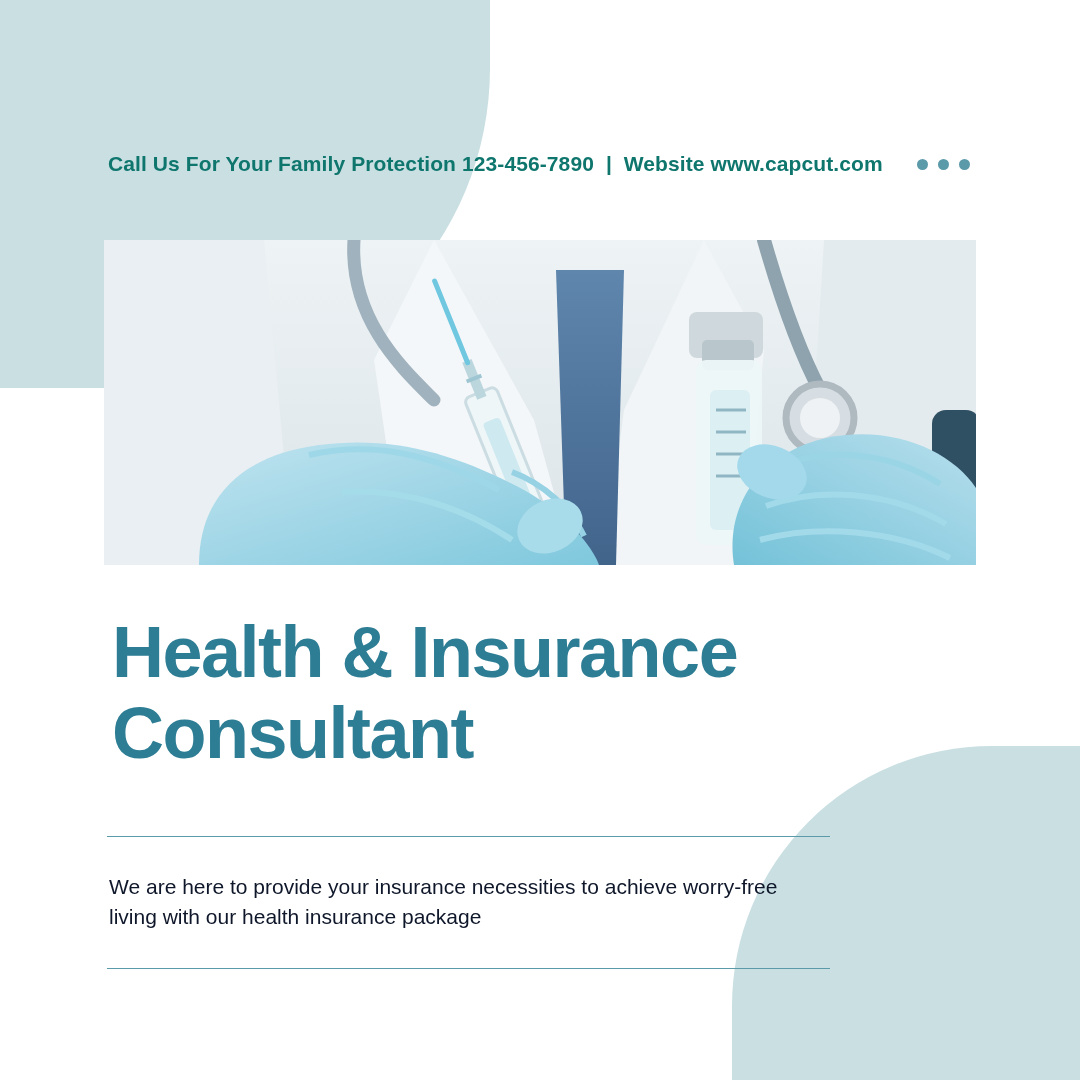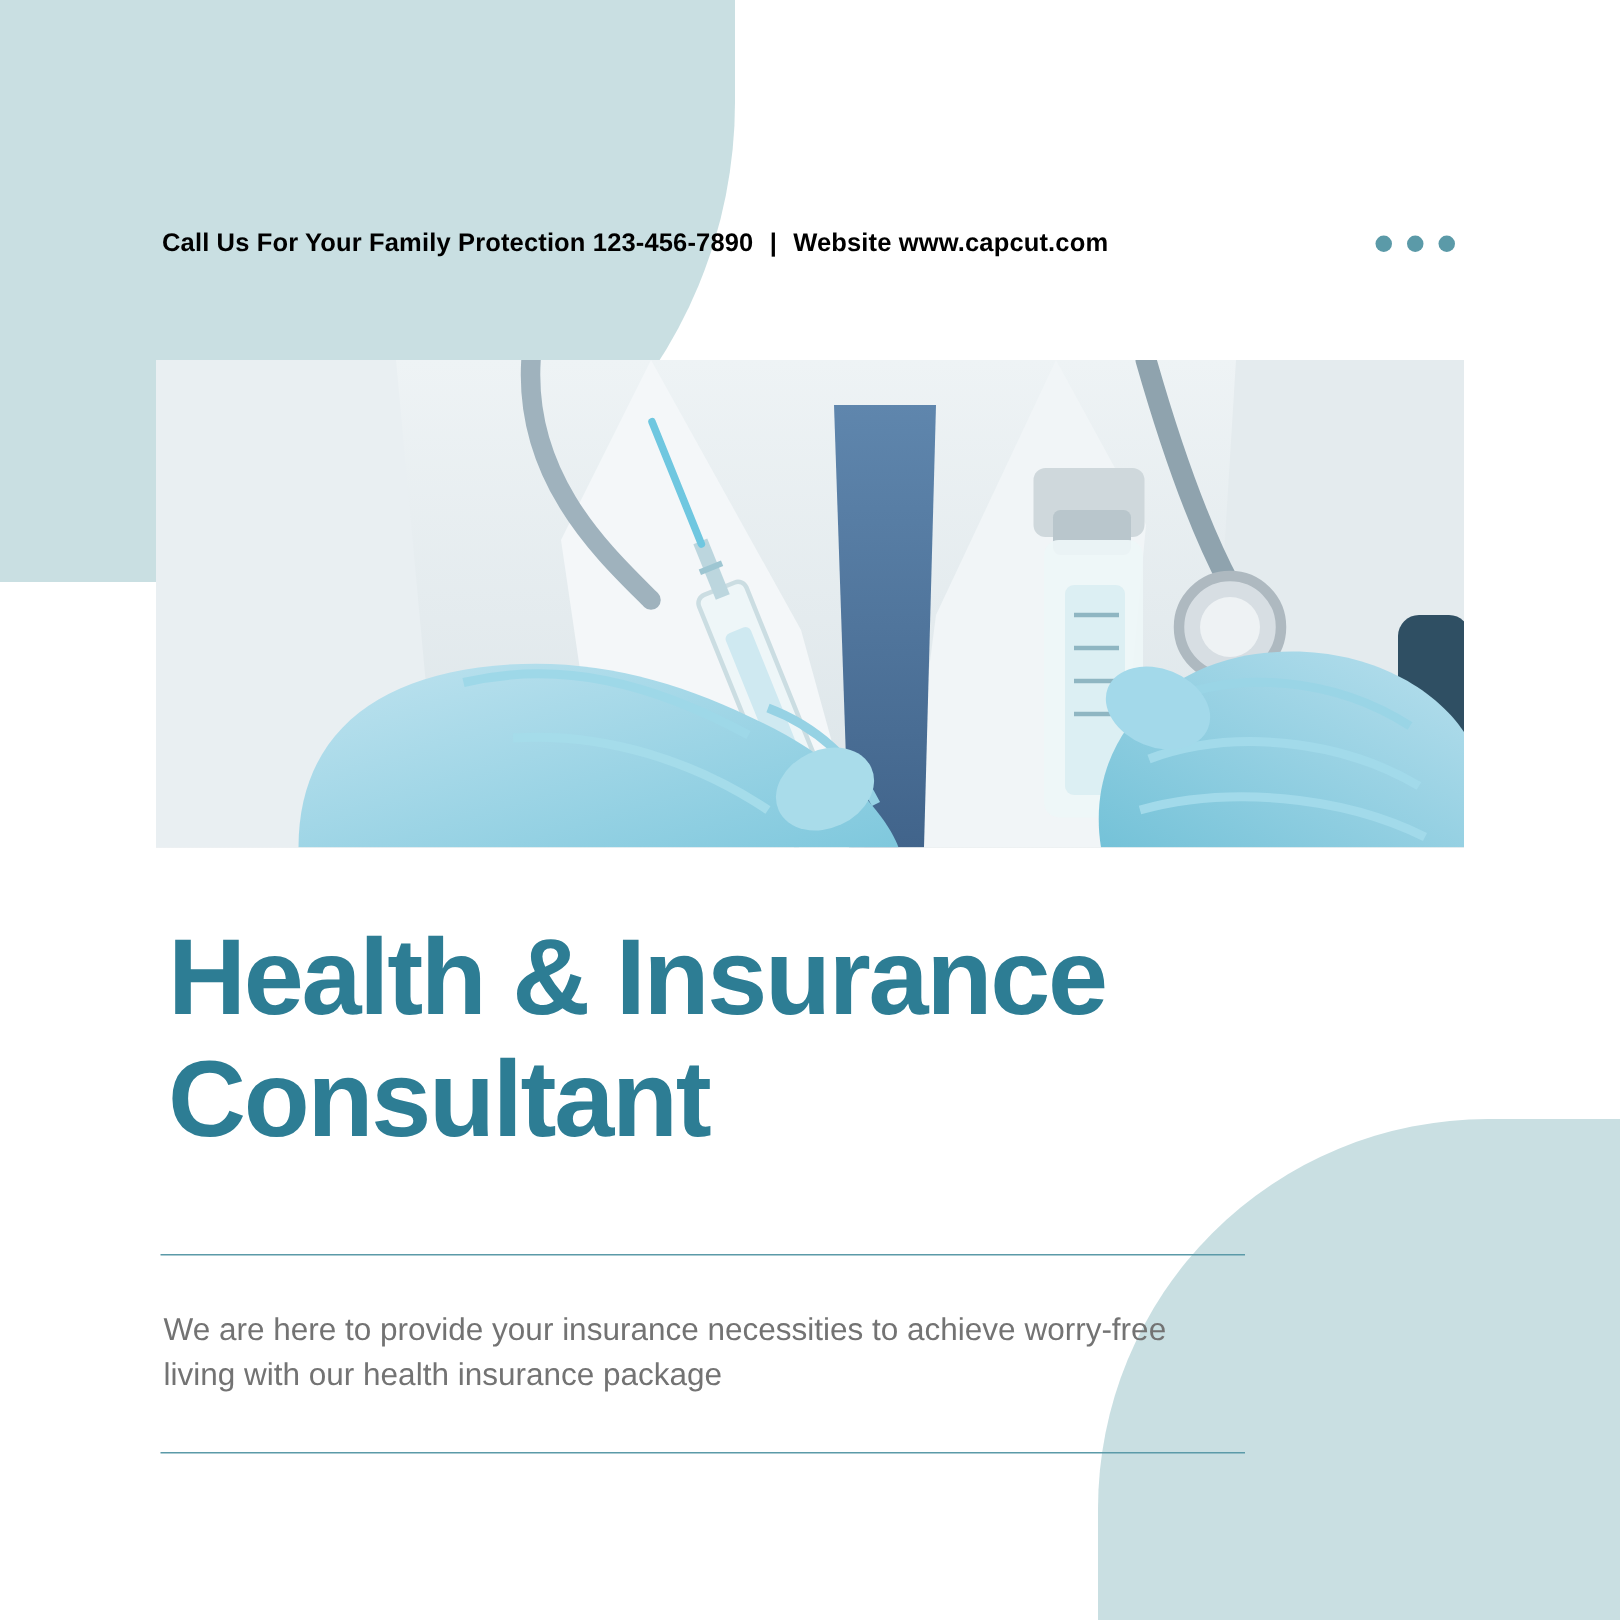--- a/index.html
+++ b/index.html
@@ -65,23 +65,23 @@
     position: absolute;
     top: 152px;
     left: 108px;
     right: 108px;
     display: flex;
     align-items: center;
     justify-content: space-between;
   }
 
   .contact-line {
-    font-size: 17px;
+    font-size: 21px;
     font-weight: bold;
-    color: #000000;
+    color: #0f766e;
     letter-spacing: 0.1px;
     white-space: nowrap;
   }
   .contact-line .sep {
     display: inline-block;
     padding: 0 6px;
     font-weight: bold;
   }
 
   .dots {
@@ -137,21 +137,21 @@
   .rule-top { top: 836px; }
   .rule-bottom { top: 968px; }
 
   .subtext {
     position: absolute;
     top: 872px;
     left: 109px;
     width: 720px;
     font-size: 21px;
     line-height: 1.45;
-    color: #737373;
+    color: #0f172a;
   }
 </style>
 </head>
 <body>
 
 <div class="poster">
 
   <div class="blob-top-left"></div>
   <div class="blob-bottom-right"></div>
 

